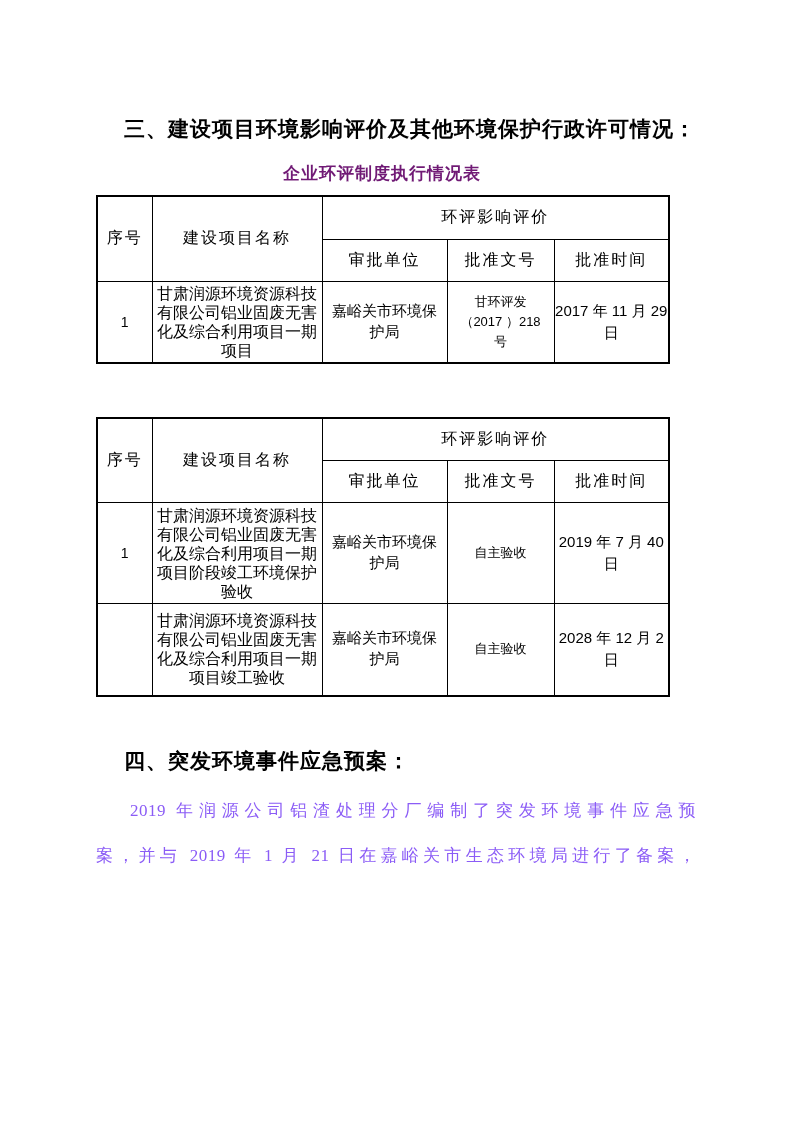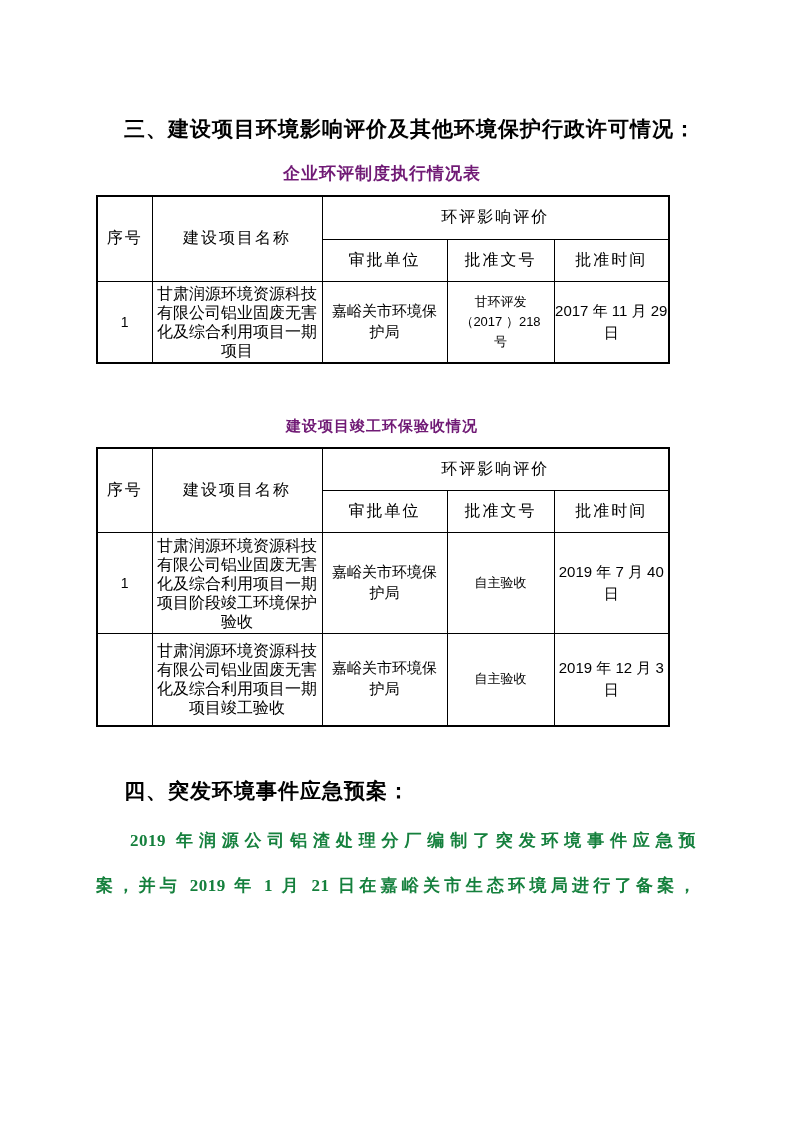--- a/index.html
+++ b/index.html
@@ -85,23 +85,22 @@
   }
 
   .gap-after-table-1 { height: 53px; }
   .gap-after-table-2 { height: 50px; }
 
   .paragraph { width: 600px; }
   .para-line {
     font-size: 17px;
     height: 45px;
     line-height: 45px;
-    color: #15803d;
+    color: #8b5cf6;
     letter-spacing: 0.5px;
-    font-weight: bold;
   }
   .para-justify { text-align: justify; text-align-last: justify; }
   .para-indent  { text-indent: 2em; }
   .para-left    { text-align: left; }
 </style>
 </head>
 <body>
 
 <div class="page">
 
@@ -143,21 +142,20 @@
           <td class="cell-time pre">2017 年 11 月 29
 日</td>
         </tr>
       </tbody>
     </table>
   </div>
 
   <div class="gap-after-table-1"></div>
 
   <div class="table-block">
-    <div class="table-title table-title-2">建设项目竣工环保验收情况</div>
 
     <table class="eia">
       <colgroup>
         <col class="col-index">
           <col class="col-name">
           <col class="col-unit">
           <col class="col-doc">
           <col class="col-time">
       </colgroup>
       <tbody>
@@ -186,21 +184,21 @@
         </tr>
         <tr class="t2-body-row-2">
           <td class="cell-index"></td>
           <td class="cell-name pre">甘肃润源环境资源科技
 有限公司铝业固废无害
 化及综合利用项目一期
 项目竣工验收</td>
           <td class="cell-unit pre">嘉峪关市环境保
 护局</td>
           <td class="cell-doc">自主验收</td>
-          <td class="cell-time pre">2019 年 12 月 3
+          <td class="cell-time pre">2028 年 12 月 2
 日</td>
         </tr>
       </tbody>
     </table>
   </div>
 
   <div class="gap-after-table-2"></div>
 
   <div class="section-heading heading-4">四、突发环境事件应急预案：</div>
 

